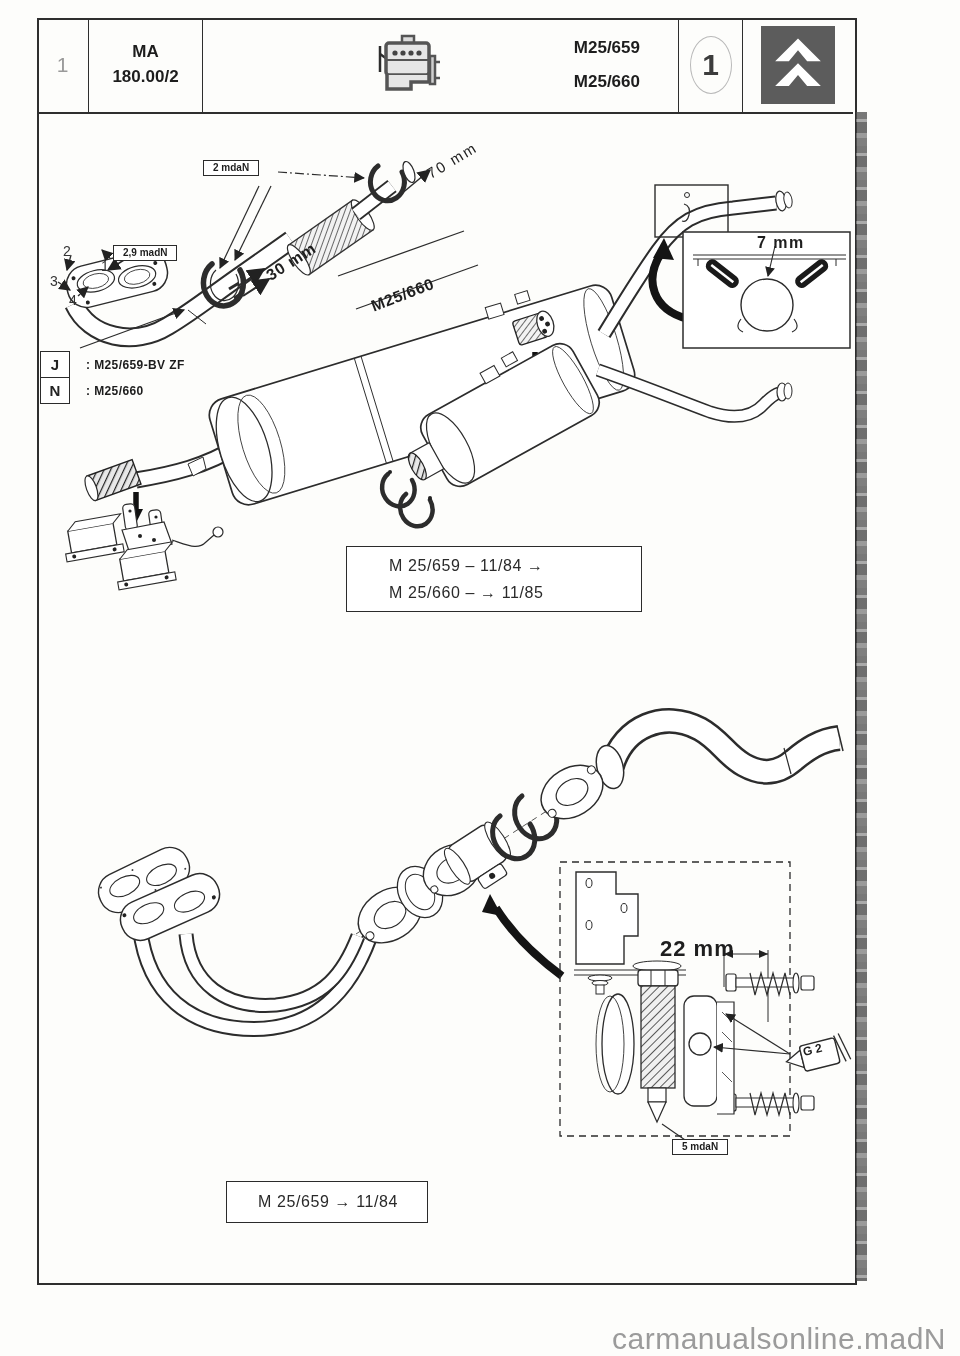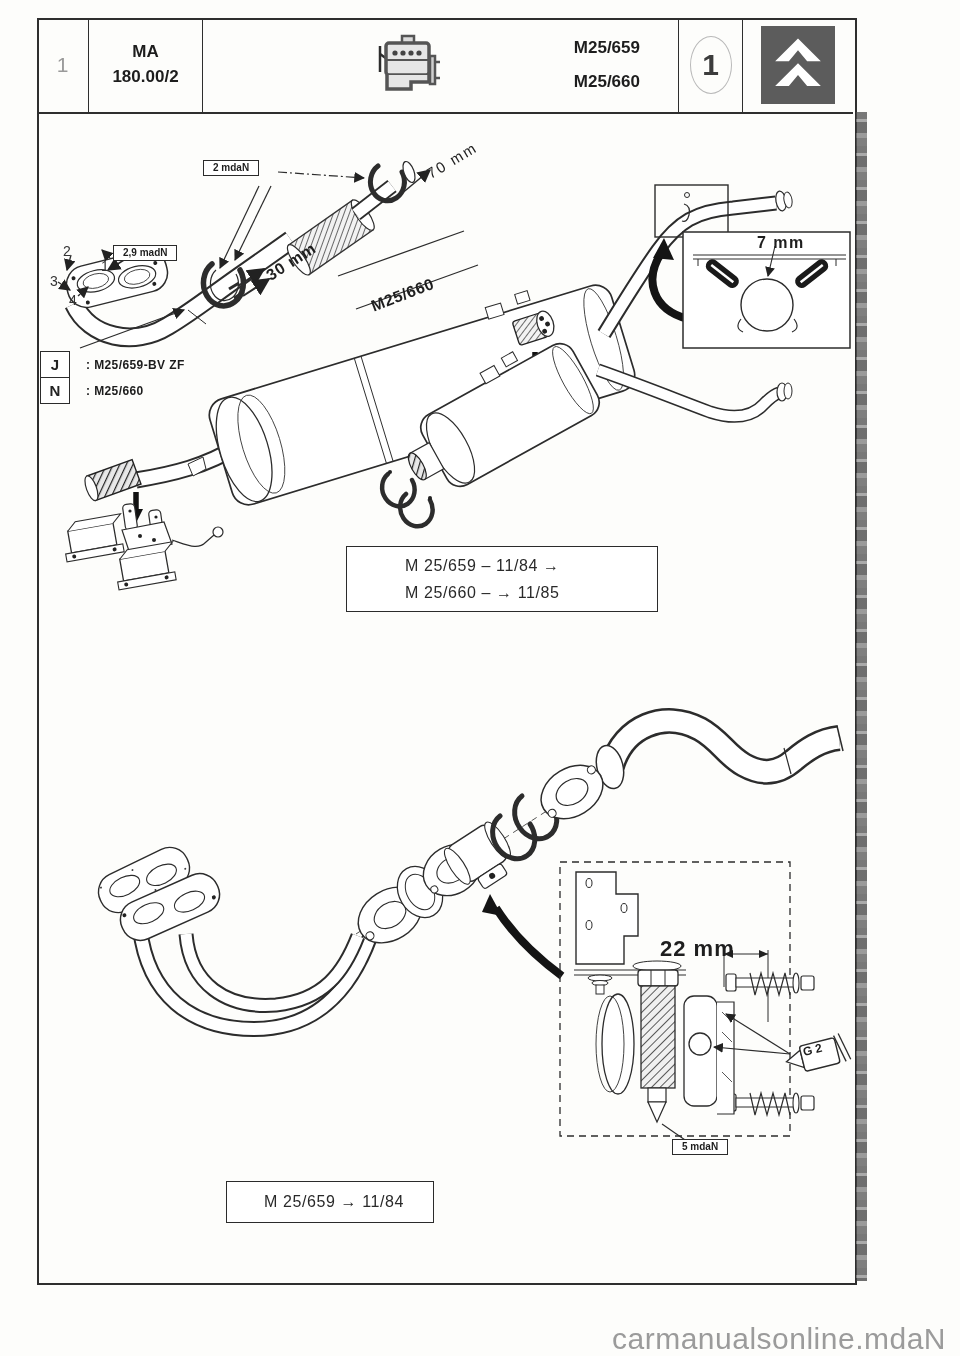--- a/index.html
+++ b/index.html
@@ -19,22 +19,22 @@
          font-size:30px;font-weight:bold;color:#3c3c3c;}
   .logo{width:74px;height:78px;background:#5c5c5c;display:flex;align-items:center;justify-content:center;}
   .lbl{position:absolute;color:#1e1e1e;white-space:nowrap;}
   .boxlbl{border:1.6px solid #2b2b2b;background:#fff;padding:1px 9px 2px;font-weight:bold;font-size:10px;text-align:center;}
   .rot{transform-origin:left center;}
   .legendrow{position:absolute;display:flex;align-items:center;}
   .keybox{width:28px;height:25px;border:1.5px solid #2b2b2b;background:#fff;display:flex;align-items:center;justify-content:center;
           font-size:15px;font-weight:bold;}
   .keyval{margin-left:16px;font-size:12px;font-weight:bold;letter-spacing:.4px;color:#1c1c1c;}
   .validity{position:absolute;border:1.6px solid #2b2b2b;background:#fff;display:flex;flex-direction:column;justify-content:center;
-            gap:9px;padding-left:58px;font-size:16px;color:#2a2a2a;letter-spacing:.6px;}
-  .validity.single{align-items:center;padding-left:8px;}
+            gap:9px;padding-left:42px;font-size:16px;color:#2a2a2a;letter-spacing:.6px;}
+  .validity.single{align-items:center;padding-left:2px;}
   .marker{position:absolute;font-size:14px;color:#333;}
   .watermark{position:absolute;right:14px;bottom:0px;font-size:30px;color:#9b9b9b;letter-spacing:.5px;}
   .edge{position:absolute;left:856px;top:112px;width:11px;height:1169px;opacity:.75;
         background:repeating-linear-gradient(180deg,#4c4c4c 0 7px,#8f8f8f 7px 10px,#3f3f3f 10px 21px,#7a7a7a 21px 26px,#555 26px 34px);}
   svg{position:absolute;overflow:visible;}
   .pipeO{stroke:#2c2c2c;fill:none;}
   .pipeI{stroke:#fff;fill:none;}
   .ln{stroke:#2c2c2c;fill:none;}
   .wh{fill:#fff;stroke:#2c2c2c;}
 </style>
@@ -457,14 +457,14 @@
   </div>
 
   <div class="lbl" style="left:660px;top:936px;font-size:22px;font-weight:bold;letter-spacing:1px;">22 mm</div>
   <div class="lbl rot" style="left:803px;top:1045px;transform:rotate(-13deg);font-size:12px;font-weight:bold;">G 2</div>
   <div class="lbl boxlbl" style="left:672px;top:1139px;">5 mdaN</div>
   <div class="validity single" style="left:226px;top:1181px;width:198px;height:40px;">
     <div>M 25/659 → 11/84</div>
   </div>
 
   <div class="edge"></div>
-  <div class="watermark">carmanualsonline.mdaN</div>
+  <div class="watermark">carmanualsonline.madN</div>
 </div>
 
 </body></html>

